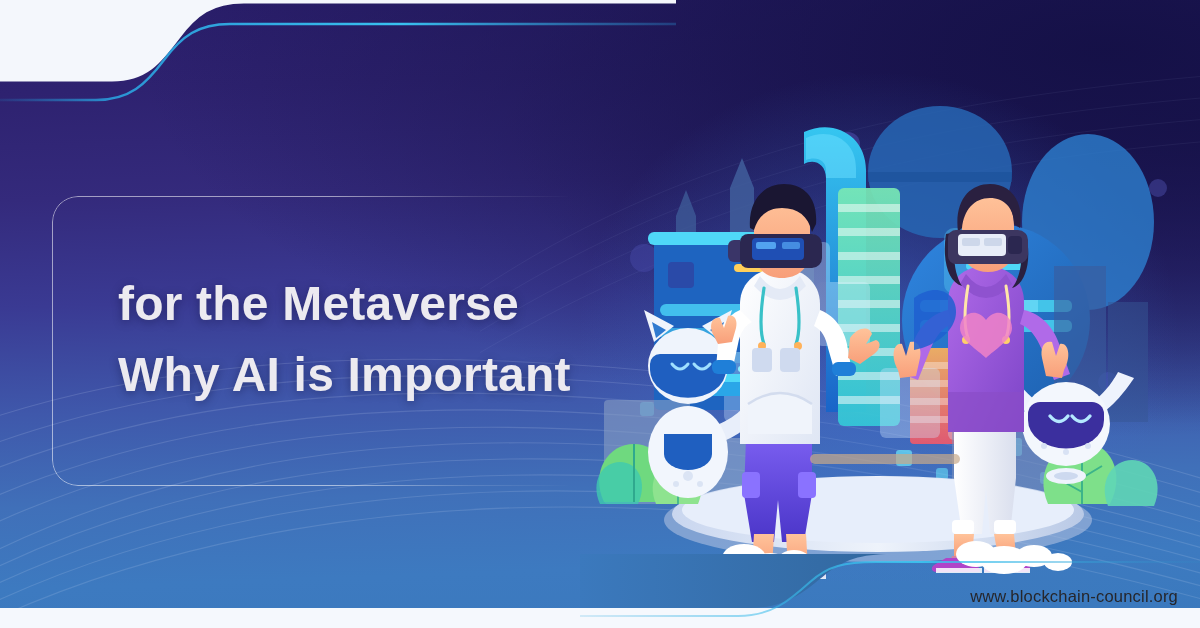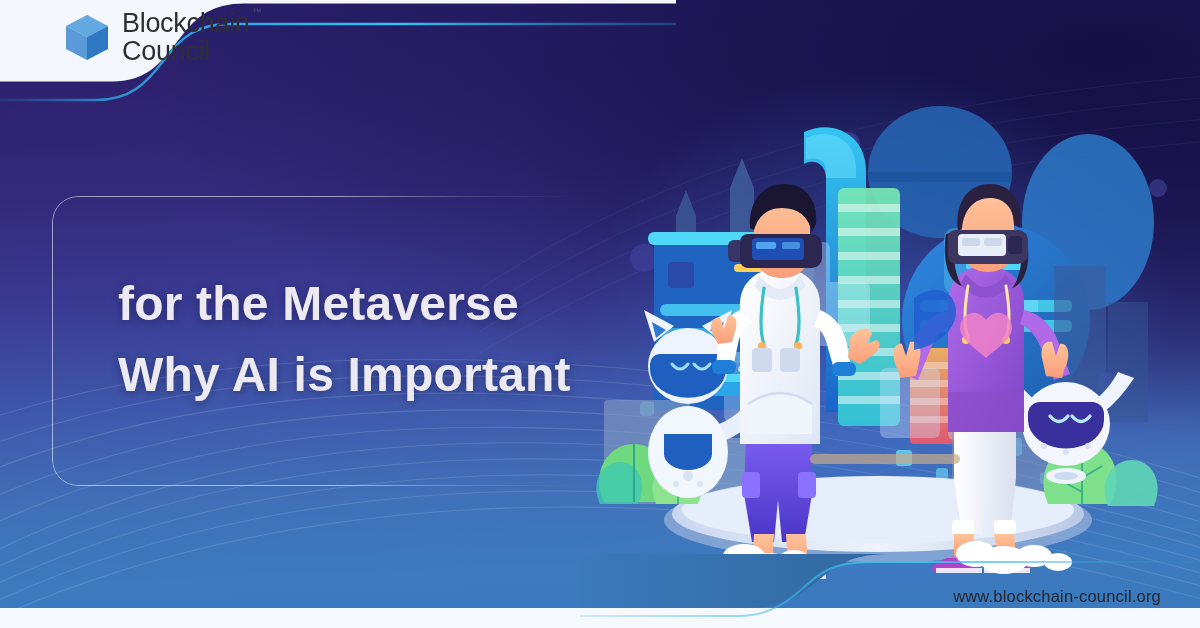--- a/index.html
+++ b/index.html
@@ -89,21 +89,21 @@
 
   
   .bottom-white{
     position:absolute;left:0;bottom:0;width:1200px;height:20px;
     background:#f5f8fd;
   }
   .bottom-swoosh{
     position:absolute;right:0;bottom:0;width:620px;height:74px;
   }
   .site-url{
-    position:absolute;right:39px;bottom:22px;
+    position:absolute;right:22px;bottom:22px;
     color:#26262b;
     font-size:16.5px;
     letter-spacing:.2px;
     white-space:nowrap;
   }
 
   
   .illus{
     position:absolute;left:548px;top:52px;width:652px;height:530px;
   }
@@ -149,32 +149,20 @@
         <stop offset="1" stop-color="#2a86c8" stop-opacity="0.35"></stop>
       </linearGradient>
     </defs>
 
     <path d="M0,0 L676,0 L676,2 L244,2 C212,2 196,14 178,38 C160,62 146,80 112,80 L0,80 Z" fill="#f4f7fc"></path>
     <path d="M0,80 L112,80 C146,80 160,62 178,38 C196,14 212,2 244,2 L676,2" fill="none" stroke="#f4f7fc" stroke-width="3"></path>
 
     <path d="M-10,100 L96,100 C130,100 146,84 164,60 C182,36 198,24 230,24 L676,24" fill="none" stroke="url(#cyanline)" stroke-width="2.4" stroke-linecap="round"></path>
   </svg>
 
-  <div class="logo-wrap">
-    <svg class="logo-cube" viewBox="0 0 46 48">
-      <polygon points="23,1 44,12 23,23 2,12" fill="#63a9e0"></polygon>
-      <polygon points="2,12 23,23 23,46 2,35" fill="#5a9ad8"></polygon>
-      <polygon points="44,12 23,23 23,46 44,35" fill="#2f78c4"></polygon>
-    </svg>
-    <div class="logo-text">
-      <span class="logo-line1">Blockchain</span>
-      <span class="logo-line2">Council</span>
-      <span class="logo-tm">™</span>
-    </div>
-  </div>
 
   <div class="title-card"></div>
 
   <div class="headline">
     <span class="l">for the Metaverse</span>
     <span class="l">Why AI is Important</span>
   </div>
 
   <svg class="illus" viewBox="0 0 652 530">
     <defs>

